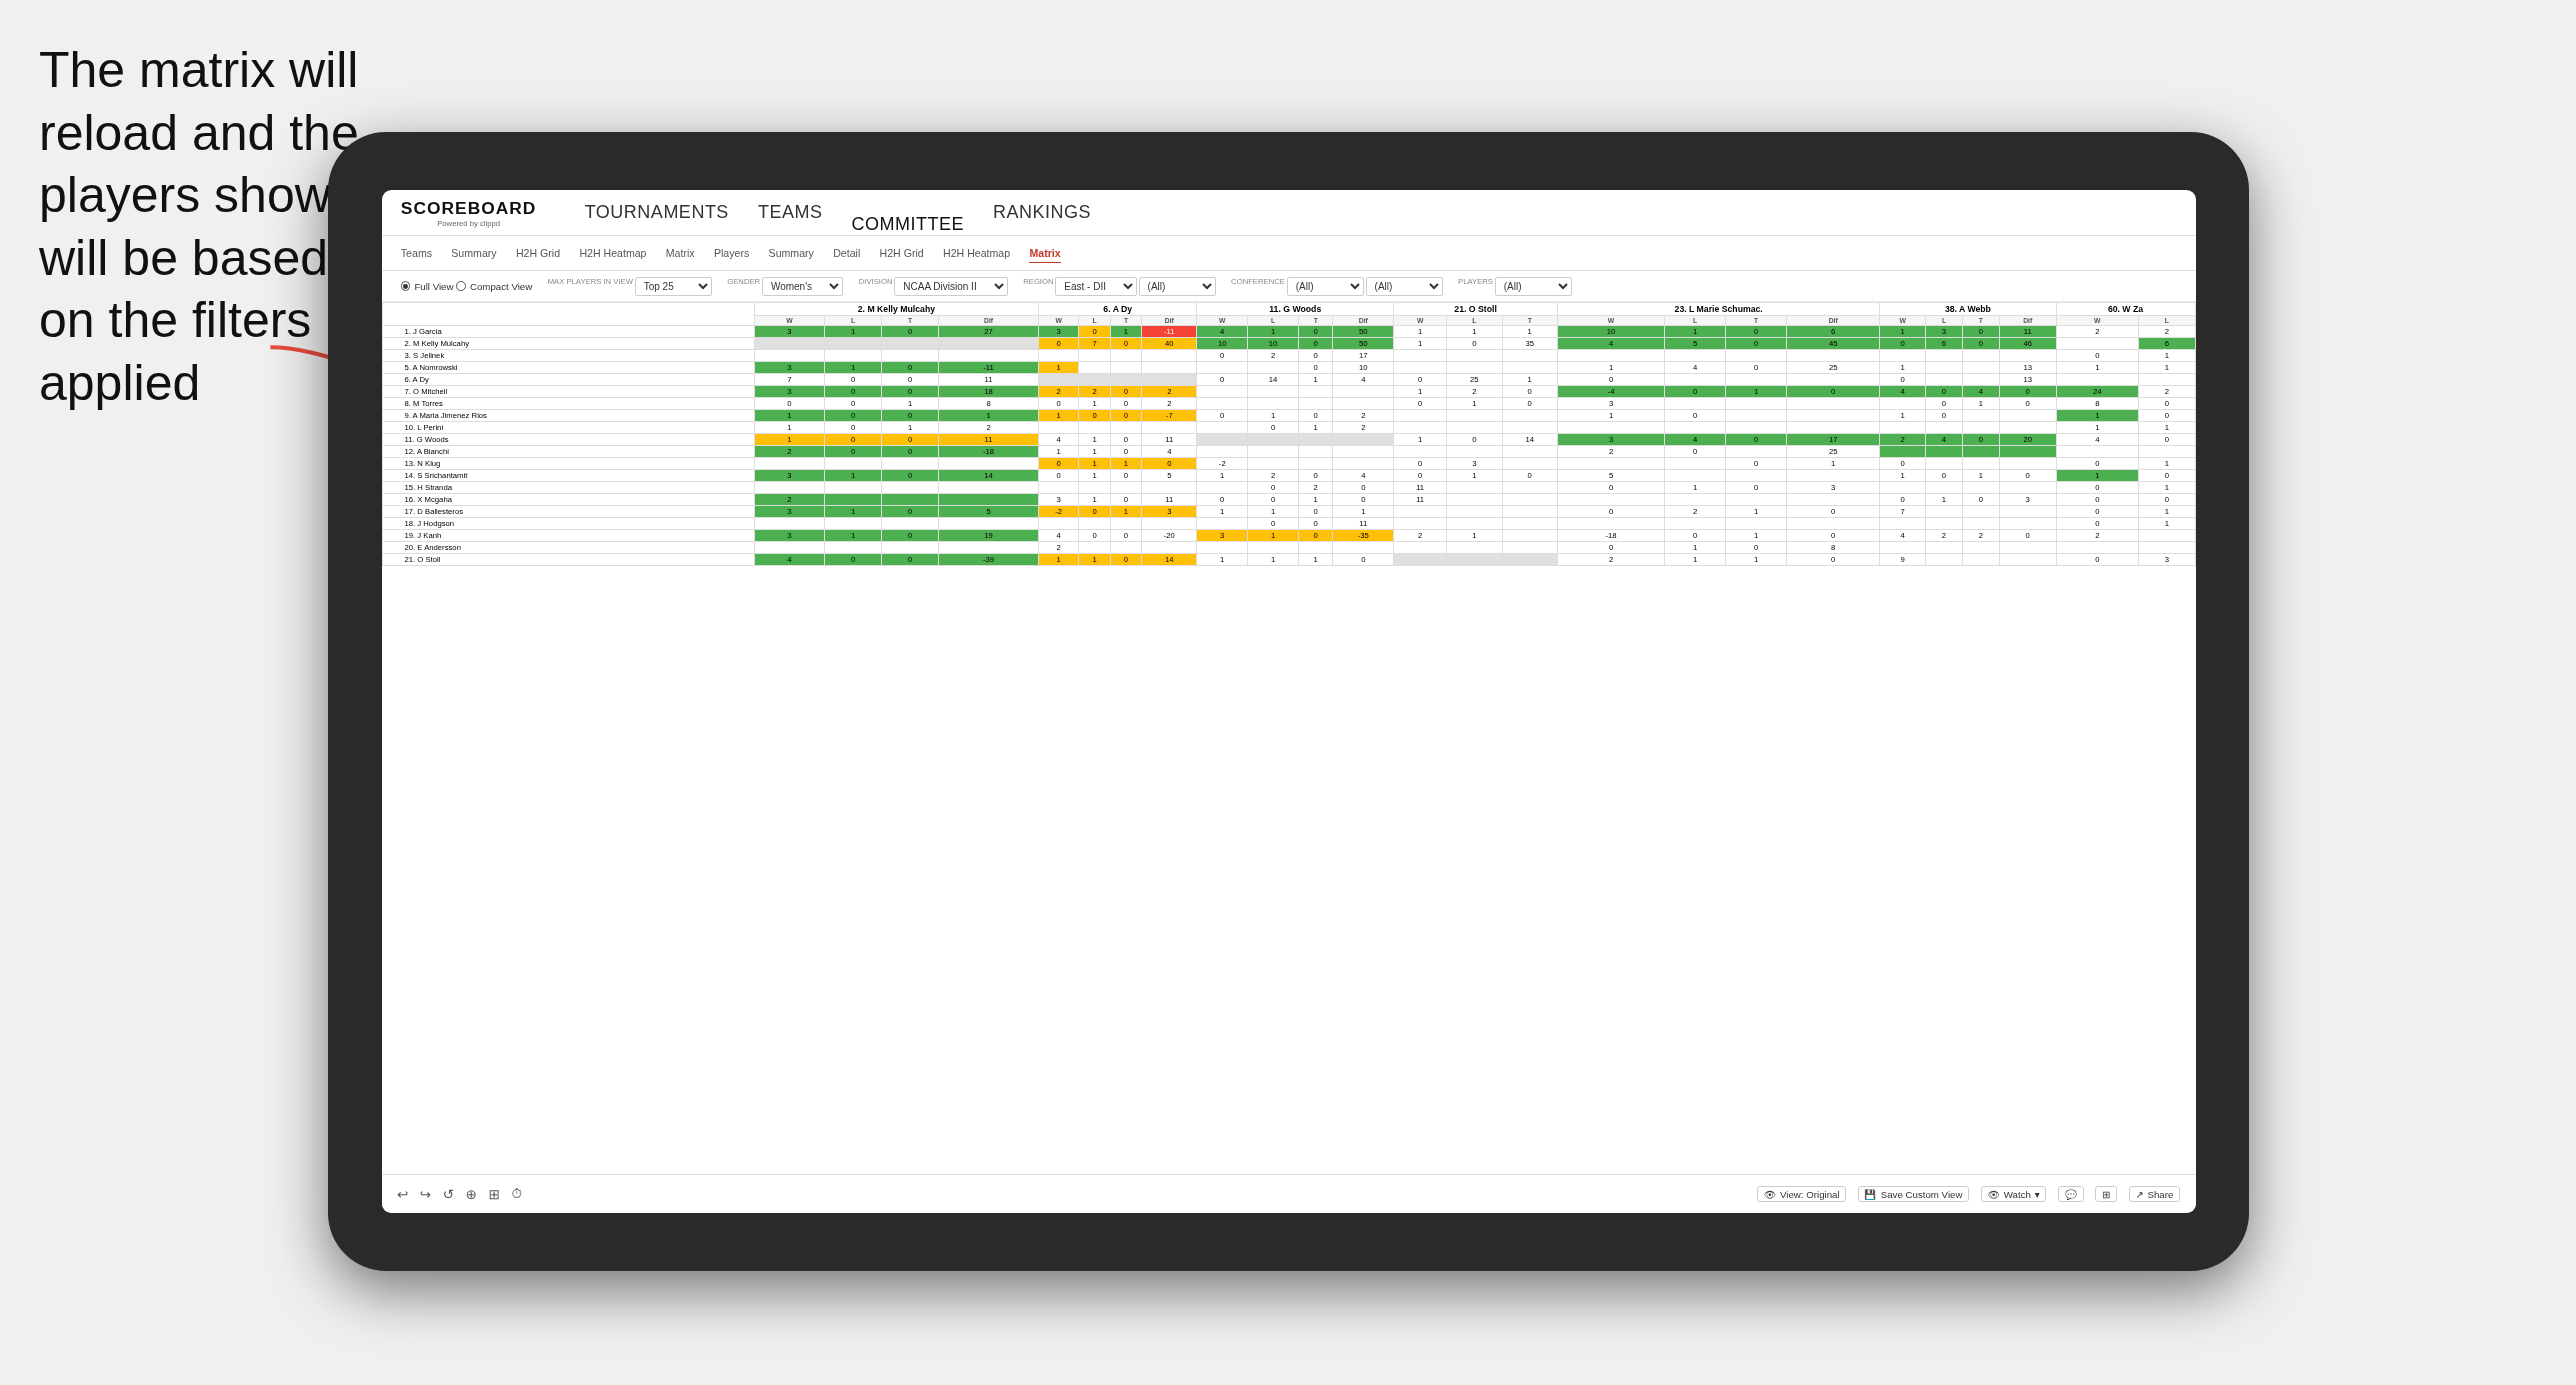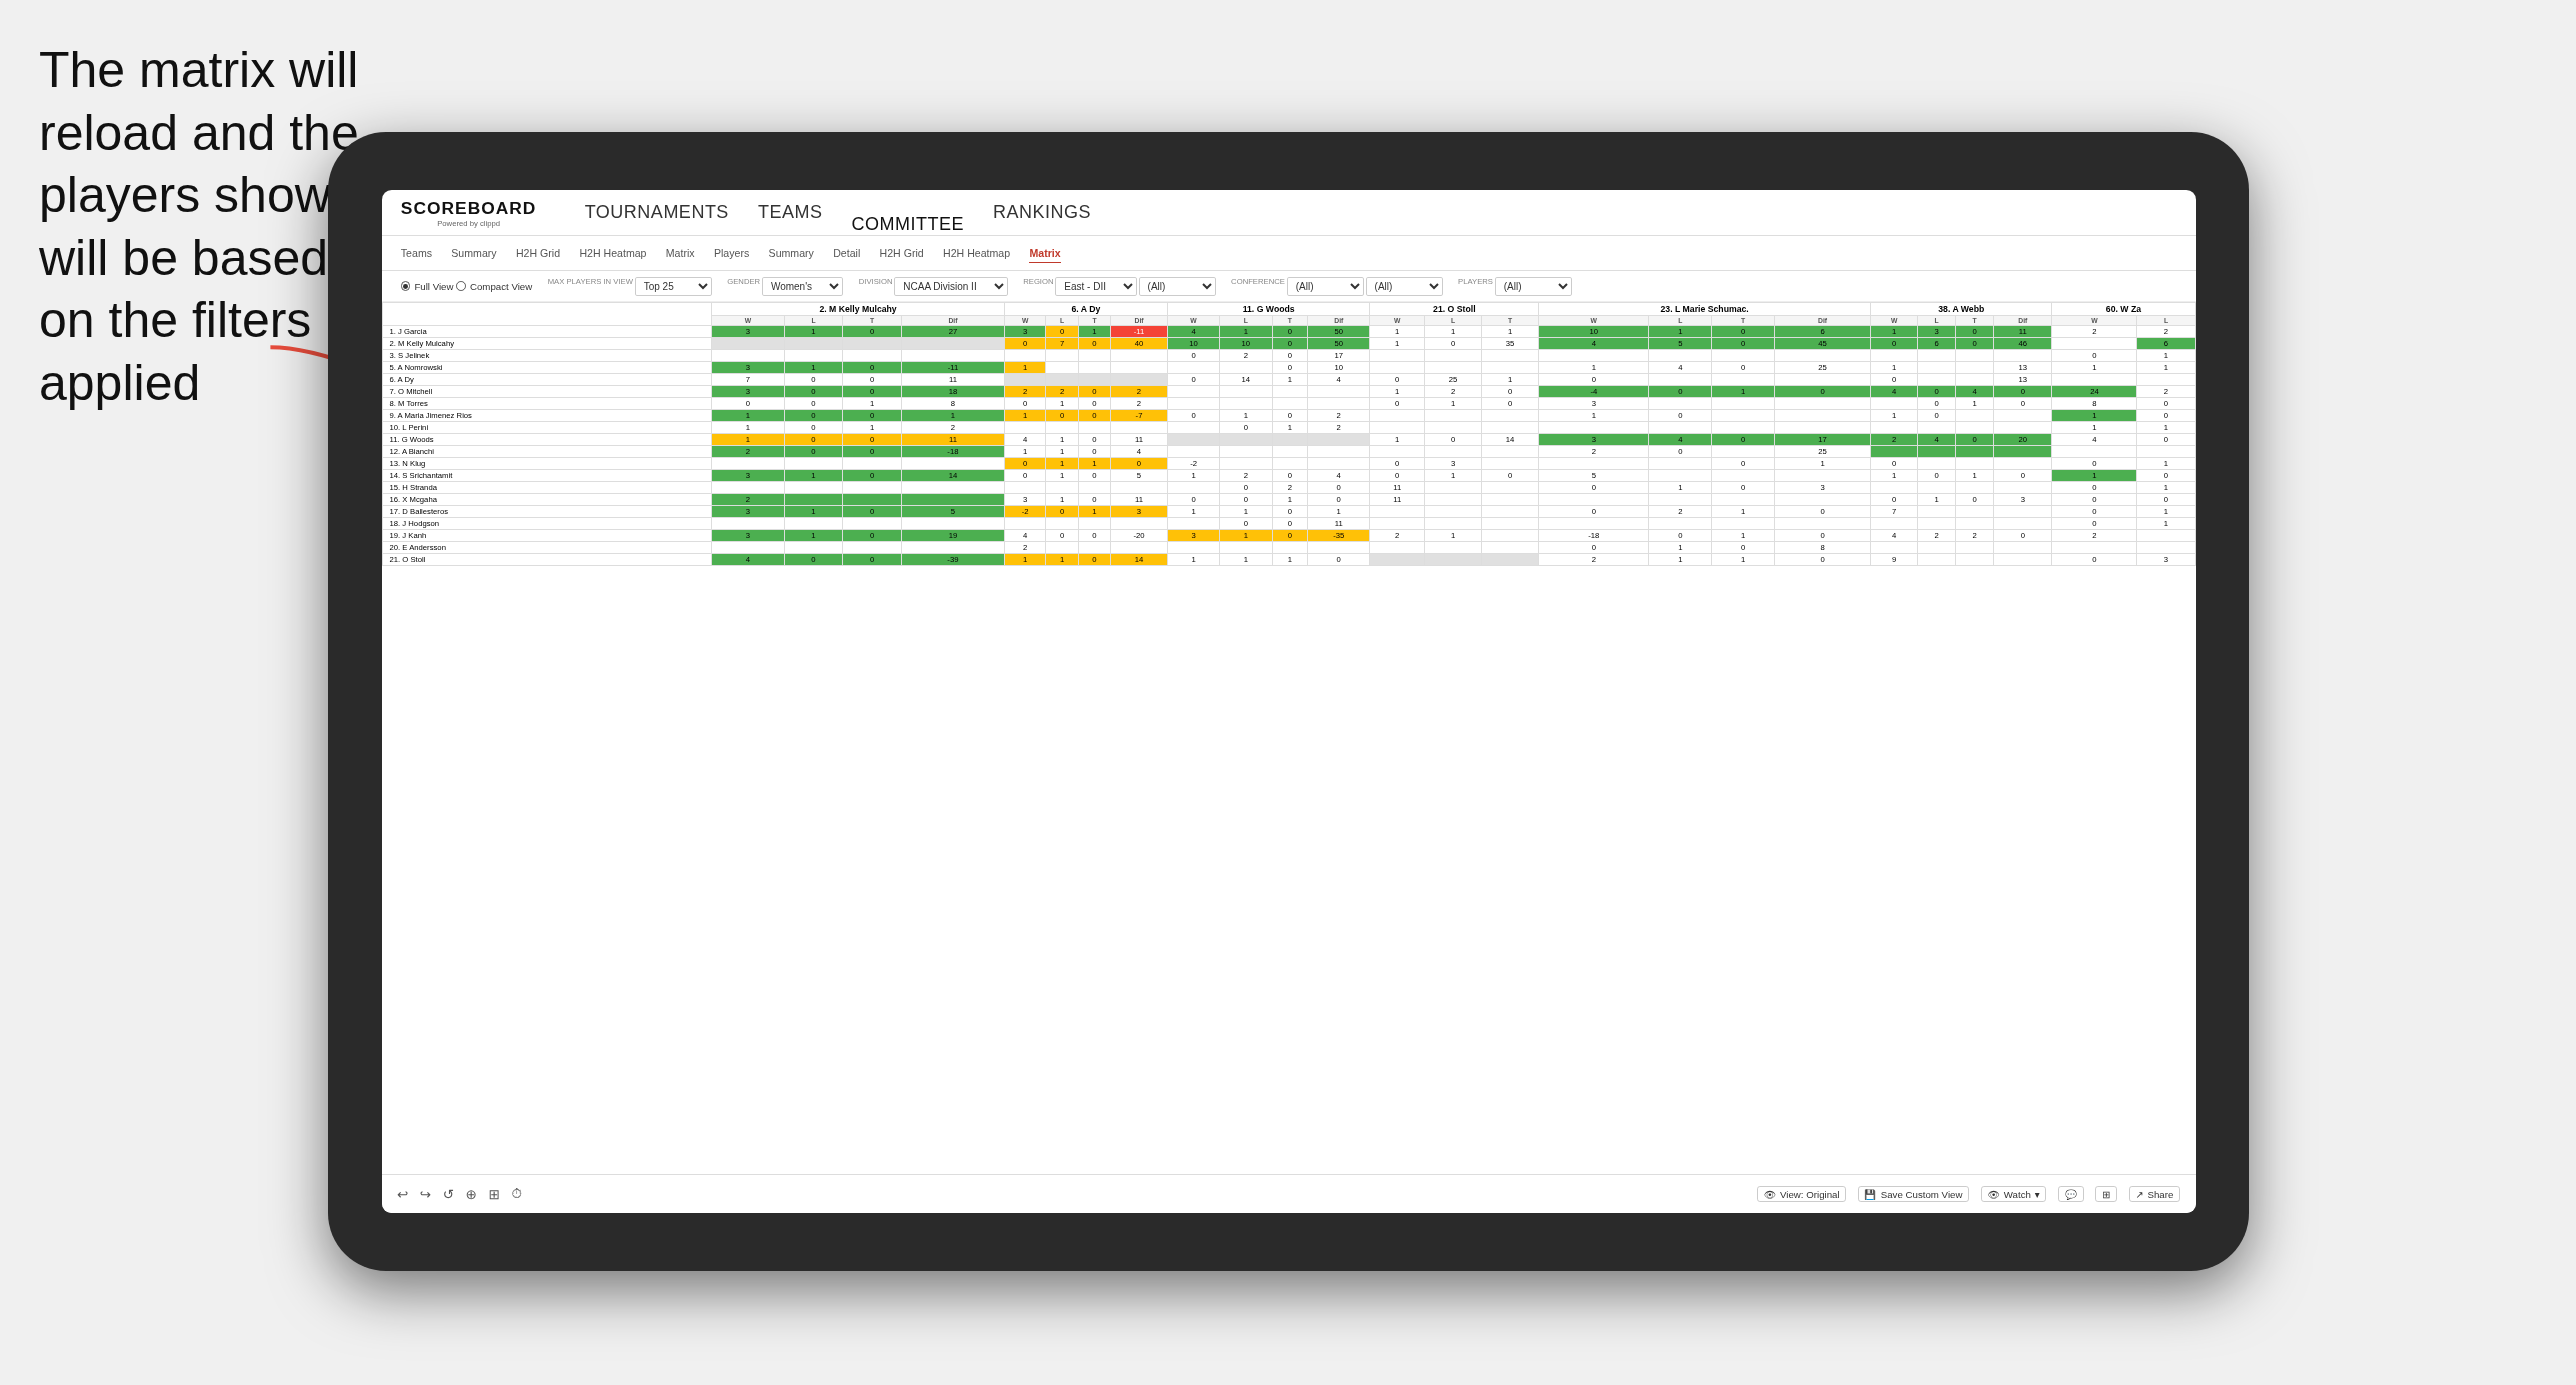--- a/index.html
+++ b/index.html
@@ -187,21 +187,21 @@
     .matrix-table th, .matrix-table td {
       border: 1px solid #ddd;
       padding: 1px 1.9px;
       text-align: center;
       white-space: nowrap;
     }
     .matrix-table .player-name {
       text-align: left;
       font-size: 7.7px;
       min-width: 87px;
-      padding-left: 7px;
+      padding-left: 22px;
     }
     .matrix-table .group-header {
       background: #fff;
       font-size: 8.7px;
       font-weight: bold;
     }
     .matrix-table .sub-header {
       font-size: 6.8px;
       background: #f5f5f5;
       color: #555;

